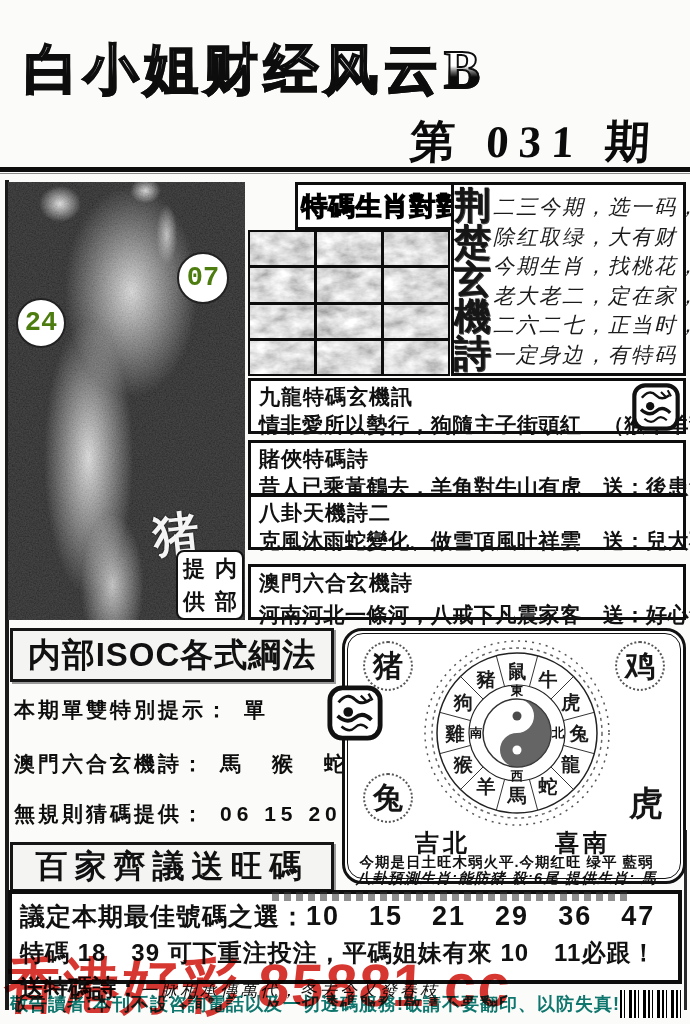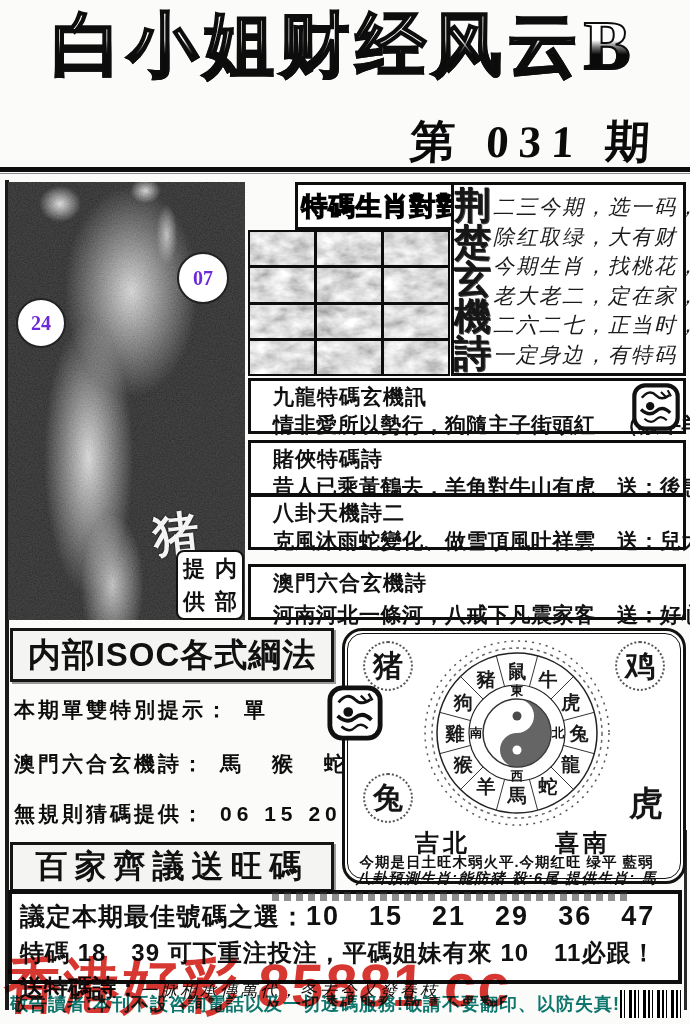--- a/index.html
+++ b/index.html
@@ -1,20 +1,20 @@
 <!DOCTYPE html>
 <html><head>
 <meta charset="utf-8">
 <style>
   html,body{margin:0;padding:0;background:#e9e9e6;}
   .page{position:relative;width:690px;height:1024px;margin:0 auto;background:#fbfbf9;
         font-family:"Liberation Serif","DejaVu Serif",serif;color:#111;overflow:hidden;}
   
-  .title{position:absolute;top:4px;left:24px;width:640px;text-align:center;
-         font-size:70px;font-weight:bold;letter-spacing:6px;line-height:1.2;
+  .title{position:absolute;top:38px;left:24px;width:640px;text-align:left;
+         font-size:54px;font-weight:bold;letter-spacing:6px;line-height:1.2;
          color:#111;white-space:nowrap;}
   @supports (-webkit-background-clip:text){
     .title{background:linear-gradient(#ffffff 43%,#6b6b6b 52%,#0a0a0a 60%);
            -webkit-background-clip:text;background-clip:text;color:transparent;
            -webkit-text-stroke:2px #0d0d0d;}
   }
   .issue{position:absolute;top:112px;right:30px;font-size:45px;font-weight:bold;
          letter-spacing:10px;color:#0b0b0b;transform:skewX(-3deg);}
   .divider{position:absolute;top:167px;left:0;width:690px;height:8px;
            background:linear-gradient(#0d0d0d 0 5px,#fbfbf9 5px 6px,#8a8a8a 6px 7px,transparent 7px);}
@@ -27,21 +27,21 @@
      radial-gradient(22px 18px at 58% 2%,rgba(255,255,255,.85),transparent 70%),
      radial-gradient(14px 40px at 67% 12%,rgba(250,250,250,.7),transparent 75%),
      radial-gradient(95px 150px at 52% 25%,rgba(232,232,232,.95),rgba(232,232,232,0) 70%),
      radial-gradient(62px 190px at 34% 63%,rgba(244,244,244,.92),rgba(244,244,244,0) 72%),
      radial-gradient(42px 95px at 44% 92%,rgba(228,228,228,.85),rgba(228,228,228,0) 75%),
      radial-gradient(16px 12px at 75% 85%,rgba(215,215,215,.5),transparent 70%),
      #0b0b0b;}
   .photo svg.noise{position:absolute;inset:0;}
   .ball{position:absolute;background:#fff;border-radius:50%;border:2px solid #222;
         display:flex;align-items:center;justify-content:center;
-        font-weight:bold;font-size:20px;color:#6d28d9;font-family:Liberation Serif, serif;}
+        font-weight:bold;font-size:27px;color:#4d7c0f;font-family:Liberation Mono, monospace;}
   .ball24{left:8px;top:116px;width:46px;height:46px;}
   .ball07{right:16px;top:70px;width:48px;height:48px;}
   .pig-char{position:absolute;left:145px;top:322px;font-size:46px;font-weight:bold;color:#f4f4f4;
             text-shadow:0 0 2px #000;transform:rotate(-6deg);}
   .stampbox{position:absolute;left:168px;top:368px;width:64px;height:66px;background:#fff;
             border:2px solid #111;border-radius:8px;display:grid;grid-template-columns:1fr 1fr;
             align-items:center;justify-items:center;font-size:22px;font-weight:bold;color:#111;}
   
   .match-head{position:absolute;left:240px;top:2px;width:196px;height:42px;border:3px solid #0d0d0d;
               background:#fff;display:flex;align-items:center;justify-content:center;
@@ -57,21 +57,21 @@
            background:#fff;display:flex;box-sizing:border-box;}
   .jc-col{width:52px;display:flex;flex-direction:column;align-items:center;justify-content:space-around;
           padding:2px 0;}
   .jc-col div{font-size:37px;font-weight:bold;color:#161616;line-height:1;
               text-shadow:1px 1px 0 #444,0 0 1px #000;}
   .poem{flex:1;padding:8px 4px 4px 2px;display:flex;flex-direction:column;justify-content:space-between;}
   .poem div{font-size:21px;font-style:italic;letter-spacing:2px;color:#1c1c1c;white-space:nowrap;
             font-family:"Liberation Serif",serif;}
   
   .srow{position:absolute;left:240px;width:438px;height:56px;border:3px solid #0d0d0d;background:#fff;
-        box-sizing:border-box;padding:2px 22px;}
+        box-sizing:border-box;padding:2px 8px;}
   .srow .st{font-size:21px;font-weight:bold;letter-spacing:1px;white-space:nowrap;}
   .srow .sc{font-size:21px;font-weight:bold;letter-spacing:.5px;white-space:nowrap;}
   .row1{top:198px;} .row2{top:260px;} .row3{top:314px;} .row4{top:384px;height:56px;}
   .row4 .sc{margin-top:4px;}
   .seal-r1{position:absolute;right:2px;top:1px;width:50px;height:50px;}
   
   .bottom{position:absolute;top:628px;left:8px;width:678px;height:258px;}
   .isoc{position:absolute;left:0;top:0;width:326px;height:258px;}
   .isoc-head{position:absolute;left:2px;top:0;width:318px;height:48px;border:3px solid #151515;
              background:#f4f4f2;display:flex;align-items:center;justify-content:center;

